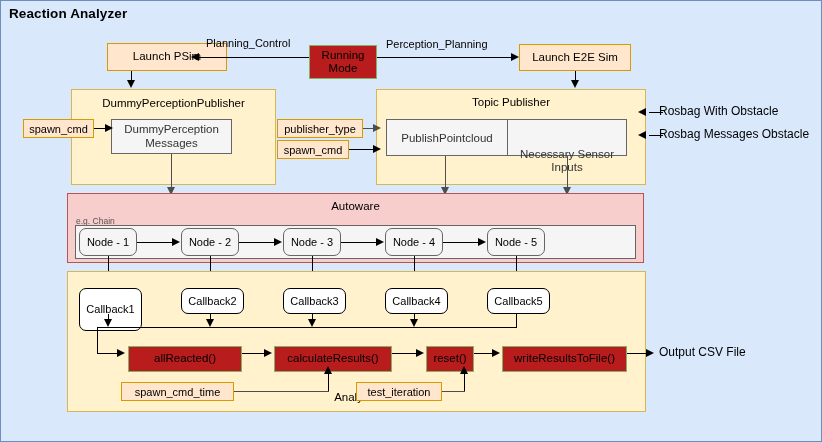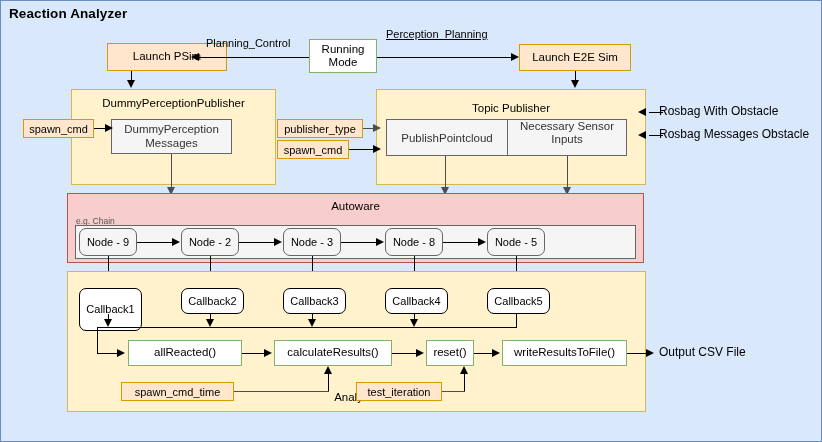--- a/index.html
+++ b/index.html
@@ -27,21 +27,21 @@
 
   
   .box{
     display:flex;align-items:center;justify-content:center;
     text-align:center;line-height:1.15;
   }
   .orange{
     background:#ffe6cc;border:1.6px solid #d79b00;color:#000;
   }
   .green{
-    background:#ffffff;border:1.3px solid #82b366;color:#000;
+    background:#b91c1c;border:1.3px solid #82b366;color:#000;margin-top:6px;
   }
   .grey{
     background:#f5f5f5;border:1.3px solid #666666;color:#333333;
   }
 
   
   .panel-yellow{
     background:#fff2cc;border:1.4px solid #d6b656;
   }
   .panel-red{
@@ -107,21 +107,21 @@
   <div class="abs box orange fs115" style="left:70px;top:42px;width:120px;height:28px;margin-left:36px;">Launch PSim</div>
 
   <div class="abs box green fs115" style="left:308px;top:38px;width:68px;height:34px;flex-direction:column;">
     <span>Running</span>
     <span>Mode</span>
   </div>
 
   <div class="abs box orange fs115" style="left:518px;top:43px;width:112px;height:27px;">Launch E2E Sim</div>
 
   <div class="edge-label" style="left:205px;top:36px;">Planning_Control</div>
-  <div class="edge-label" style="left:385px;top:27px;text-decoration:underline;">Perception_Planning</div>
+  <div class="edge-label" style="left:385px;top:37px;">Perception_Planning</div>
 
   <div class="ln hl" style="left:198px;top:55.5px;width:110px;"></div>
   <div class="ar ar-l" style="left:190px;top:51.5px;"></div>
 
   <div class="ln hl" style="left:376px;top:55.5px;width:134px;"></div>
   <div class="ar ar-r" style="left:510px;top:51.5px;"></div>
 
   <div class="ln vl" style="left:129.5px;top:70px;height:10px;"></div>
   <div class="ar ar-d" style="left:125.5px;top:79px;"></div>
 
@@ -138,26 +138,26 @@
   </div>
 
   <div class="abs tag" style="left:22px;top:118px;width:71px;height:19px;">spawn_cmd</div>
   <div class="ln hl" style="left:93px;top:127px;width:14px;"></div>
   <div class="ar ar-r" style="left:104px;top:123px;"></div>
 
   <div class="ln-grey vl" style="left:170px;top:153px;height:38px;"></div>
   <div class="ar ar-d-g" style="left:166px;top:186px;"></div>
 
   <div class="abs panel-yellow" style="left:375px;top:88px;width:270px;height:96px;">
-    <div class="panel-title" style="top:12px;">Topic Publisher</div>
+    <div class="panel-title" style="top:6px;">Topic Publisher</div>
   </div>
 
   <div class="abs grey" style="left:385px;top:118px;width:241px;height:37px;display:flex;">
     <div style="flex:0 0 120px;display:flex;align-items:center;justify-content:center;font-size:11.5px;border-right:1.3px solid #666;">PublishPointcloud</div>
-    <div style="flex:1;display:flex;flex-direction:column;align-items:center;justify-content:flex-start;font-size:11.5px;line-height:1.15;">
+    <div style="flex:1;display:flex;flex-direction:column;align-items:center;justify-content:space-between;font-size:11.5px;line-height:1.15;margin-top:28px;">
       <span>Necessary Sensor</span>
       <span>Inputs</span>
     </div>
   </div>
 
   <div class="abs tag" style="left:276px;top:118px;width:86px;height:19px;">publisher_type</div>
   <div class="ln-grey hl" style="left:362px;top:127px;width:12px;"></div>
   <div class="ar ar-r-g" style="left:372px;top:123px;"></div>
 
   <div class="abs tag" style="left:276px;top:139px;width:72px;height:19px;">spawn_cmd</div>
@@ -178,24 +178,24 @@
   <div class="ln-grey vl" style="left:566px;top:155px;height:36px;"></div>
   <div class="ar ar-d-g" style="left:562px;top:186px;"></div>
 
   <div class="abs panel-red" style="left:66px;top:192px;width:577px;height:70px;">
     <div class="panel-title" style="top:6px;">Autoware</div>
     <div class="panel-sub" style="left:8px;top:22px;">e.g. Chain</div>
   </div>
 
   <div class="abs" style="left:74px;top:224px;width:561px;height:34px;background:#f5f5f5;border:1.3px solid #666666;"></div>
 
-  <div class="abs box node-box" style="left:78px;top:227px;width:58px;height:28px;">Node - 9</div>
+  <div class="abs box node-box" style="left:78px;top:227px;width:58px;height:28px;">Node - 1</div>
   <div class="abs box node-box" style="left:180px;top:227px;width:58px;height:28px;">Node - 2</div>
   <div class="abs box node-box" style="left:282px;top:227px;width:58px;height:28px;">Node - 3</div>
-  <div class="abs box node-box" style="left:384px;top:227px;width:58px;height:28px;">Node - 8</div>
+  <div class="abs box node-box" style="left:384px;top:227px;width:58px;height:28px;">Node - 4</div>
   <div class="abs box node-box" style="left:486px;top:227px;width:58px;height:28px;">Node - 5</div>
 
   <div class="ln hl" style="left:136px;top:240.5px;width:36px;"></div>
   <div class="ar ar-r" style="left:171px;top:236.5px;"></div>
   <div class="ln hl" style="left:238px;top:240.5px;width:36px;"></div>
   <div class="ar ar-r" style="left:273px;top:236.5px;"></div>
   <div class="ln hl" style="left:340px;top:240.5px;width:36px;"></div>
   <div class="ar ar-r" style="left:375px;top:236.5px;"></div>
   <div class="ln hl" style="left:442px;top:240.5px;width:36px;"></div>
   <div class="ar ar-r" style="left:477px;top:236.5px;"></div>

